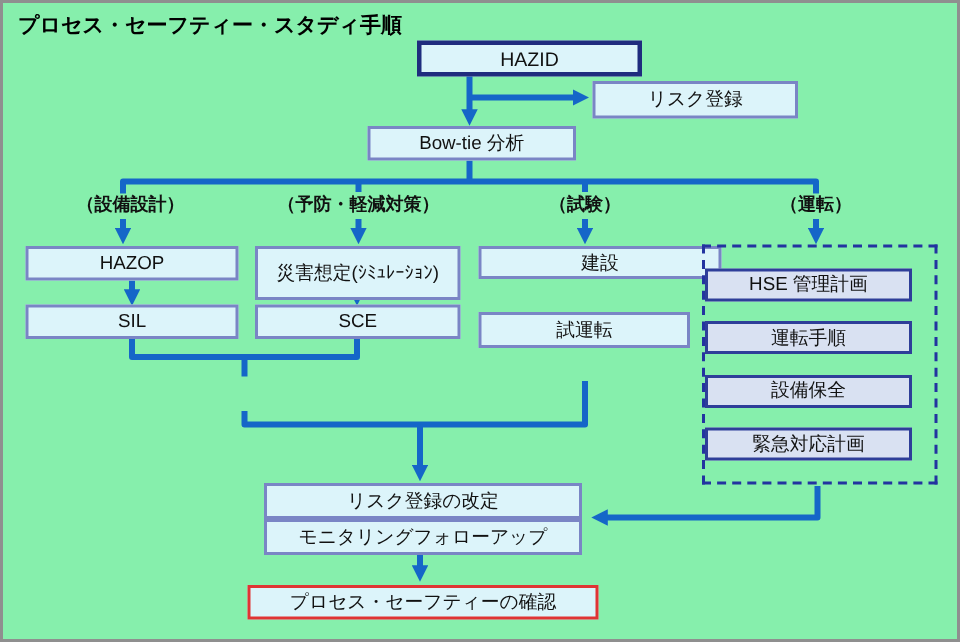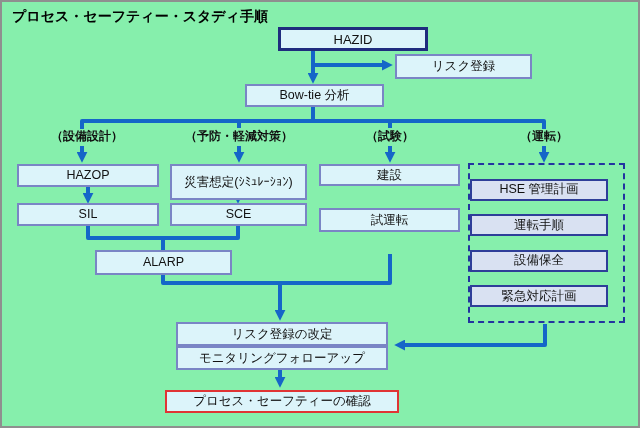--- a/index.html
+++ b/index.html
@@ -80,23 +80,22 @@
   <div class="branch-label" style="left:25px;width:120px;">（設備設計）</div>
   <div class="branch-label" style="left:157px;width:160px;">（予防・軽減対策）</div>
   <div class="branch-label" style="left:328px;width:120px;">（試験）</div>
   <div class="branch-label" style="left:482px;width:120px;">（運転）</div>
 
   <div class="node" style="left:15px;top:162px;width:142px;height:23px;">HAZOP</div>
   <div class="node" style="left:15px;top:201px;width:142px;height:23px;">SIL</div>
 
   <div class="node" style="left:168px;top:162px;width:137px;height:36px;">災害想定(ｼﾐｭﾚｰｼｮﾝ)</div>
   <div class="node" style="left:168px;top:201px;width:137px;height:23px;">SCE</div>
-  <div class="node" style="left:93px;top:248px;width:137px;height:25px;">ALARP</div>
 
-  <div class="node" style="left:317px;top:162px;width:141px;height:22px;">建設</div>
+  <div class="node" style="left:317px;top:162px;width:162px;height:22px;">建設</div>
   <div class="node" style="left:317px;top:188px;width:141px;height:24px;margin-top:18px;">試運転</div>
 
   <div class="dashed-box">
     <div class="plan-item">HSE 管理計画</div>
     <div class="plan-item">運転手順</div>
     <div class="plan-item">設備保全</div>
     <div class="plan-item">緊急対応計画</div>
   </div>
 
   <div class="node" style="left:174px;top:320px;width:212px;height:24px;">リスク登録の改定</div>

